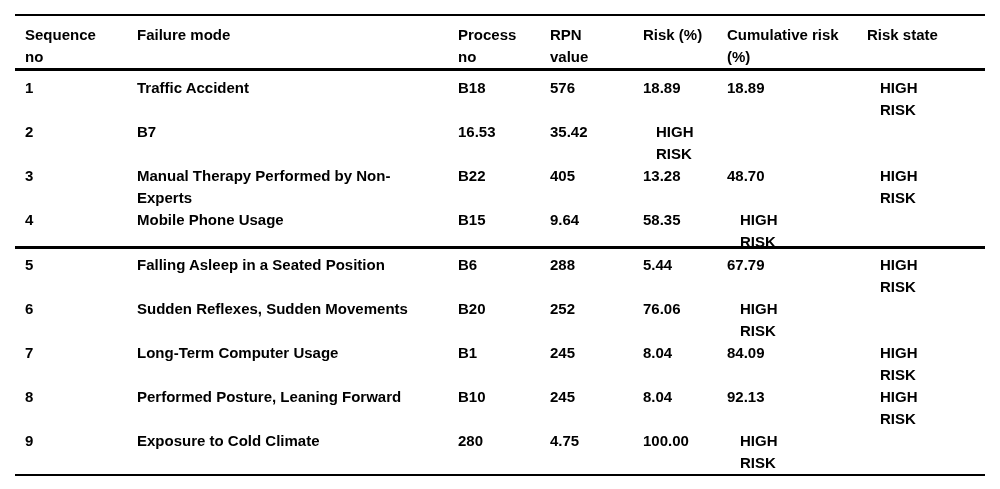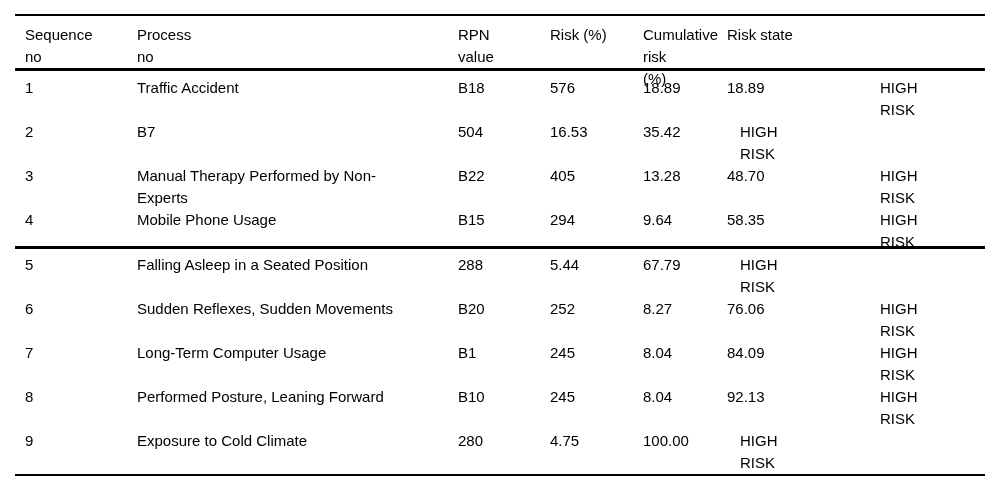--- a/index.html
+++ b/index.html
@@ -18,20 +18,21 @@
     top: 14px;
     width: 970px;
   }
   .rule { border: none; background: #000; width: 100%; }
   .rule-light { height: 2px; }
   .rule-heavy { height: 3px; }
   .grid-row {
     display: grid;
     grid-template-columns: 122px 321px 92px 93px 84px 140px 118px;
     line-height: 22px;
+    font-weight: bold;
   }
   .cell {
     white-space: pre-line;
     overflow: visible;
   }
   .c1 { padding-left: 10px; }
   .c7-data { padding-left: 13px; }
   .header-row {
     padding-top: 8px;
     height: 52px;
@@ -44,20 +45,21 @@
 </head>
 <body>
 
 <div class="table-wrap">
 
   <div class="rule rule-light"></div>
 
   <div class="grid-row header-row">
     <div class="cell c1">Sequence
 no</div>
+    <div class="cell">Failure mode</div>
     <div class="cell">Process
 no</div>
     <div class="cell">RPN
 value</div>
     <div class="cell">Risk (%)</div>
     <div class="cell">Cumulative risk
 (%)</div>
     <div class="cell">Risk state</div>
   </div>
 
@@ -72,21 +74,20 @@
       <div class="cell">576</div>
       <div class="cell">18.89</div>
       <div class="cell">18.89</div>
       <div class="cell c7-data">HIGH
 RISK</div>
     </div>
 
     <div class="grid-row row">
       <div class="cell c1">2</div>
       <div class="cell">B7</div>
-      <div class="cell">504</div>
       <div class="cell">16.53</div>
       <div class="cell">35.42</div>
       <div class="cell c7-data">HIGH
 RISK</div>
     </div>
 
     <div class="grid-row row">
       <div class="cell c1">3</div>
       <div class="cell">Manual Therapy Performed by Non-
 Experts</div>
@@ -95,49 +96,48 @@
       <div class="cell">13.28</div>
       <div class="cell">48.70</div>
       <div class="cell c7-data">HIGH
 RISK</div>
     </div>
 
     <div class="grid-row row short">
       <div class="cell c1">4</div>
       <div class="cell">Mobile Phone Usage</div>
       <div class="cell">B15</div>
-      <div class="cell">294</div>
       <div class="cell">9.64</div>
       <div class="cell">58.35</div>
       <div class="cell c7-data">HIGH
 RISK</div>
     </div>
 
   </div>
 
   <div class="rule rule-heavy"></div>
 
   <div class="body-section-2">
 
     <div class="grid-row row">
       <div class="cell c1">5</div>
       <div class="cell">Falling Asleep in a Seated Position</div>
+      <div class="cell">B6</div>
       <div class="cell">288</div>
       <div class="cell">5.44</div>
       <div class="cell">67.79</div>
       <div class="cell c7-data">HIGH
 RISK</div>
     </div>
 
     <div class="grid-row row">
       <div class="cell c1">6</div>
       <div class="cell">Sudden Reflexes, Sudden Movements</div>
       <div class="cell">B20</div>
       <div class="cell">252</div>
-      <div class="cell">8.27</div>
       <div class="cell">76.06</div>
       <div class="cell c7-data">HIGH
 RISK</div>
     </div>
 
     <div class="grid-row row">
       <div class="cell c1">7</div>
       <div class="cell">Long-Term Computer Usage</div>
       <div class="cell">B1</div>
       <div class="cell">245</div>

